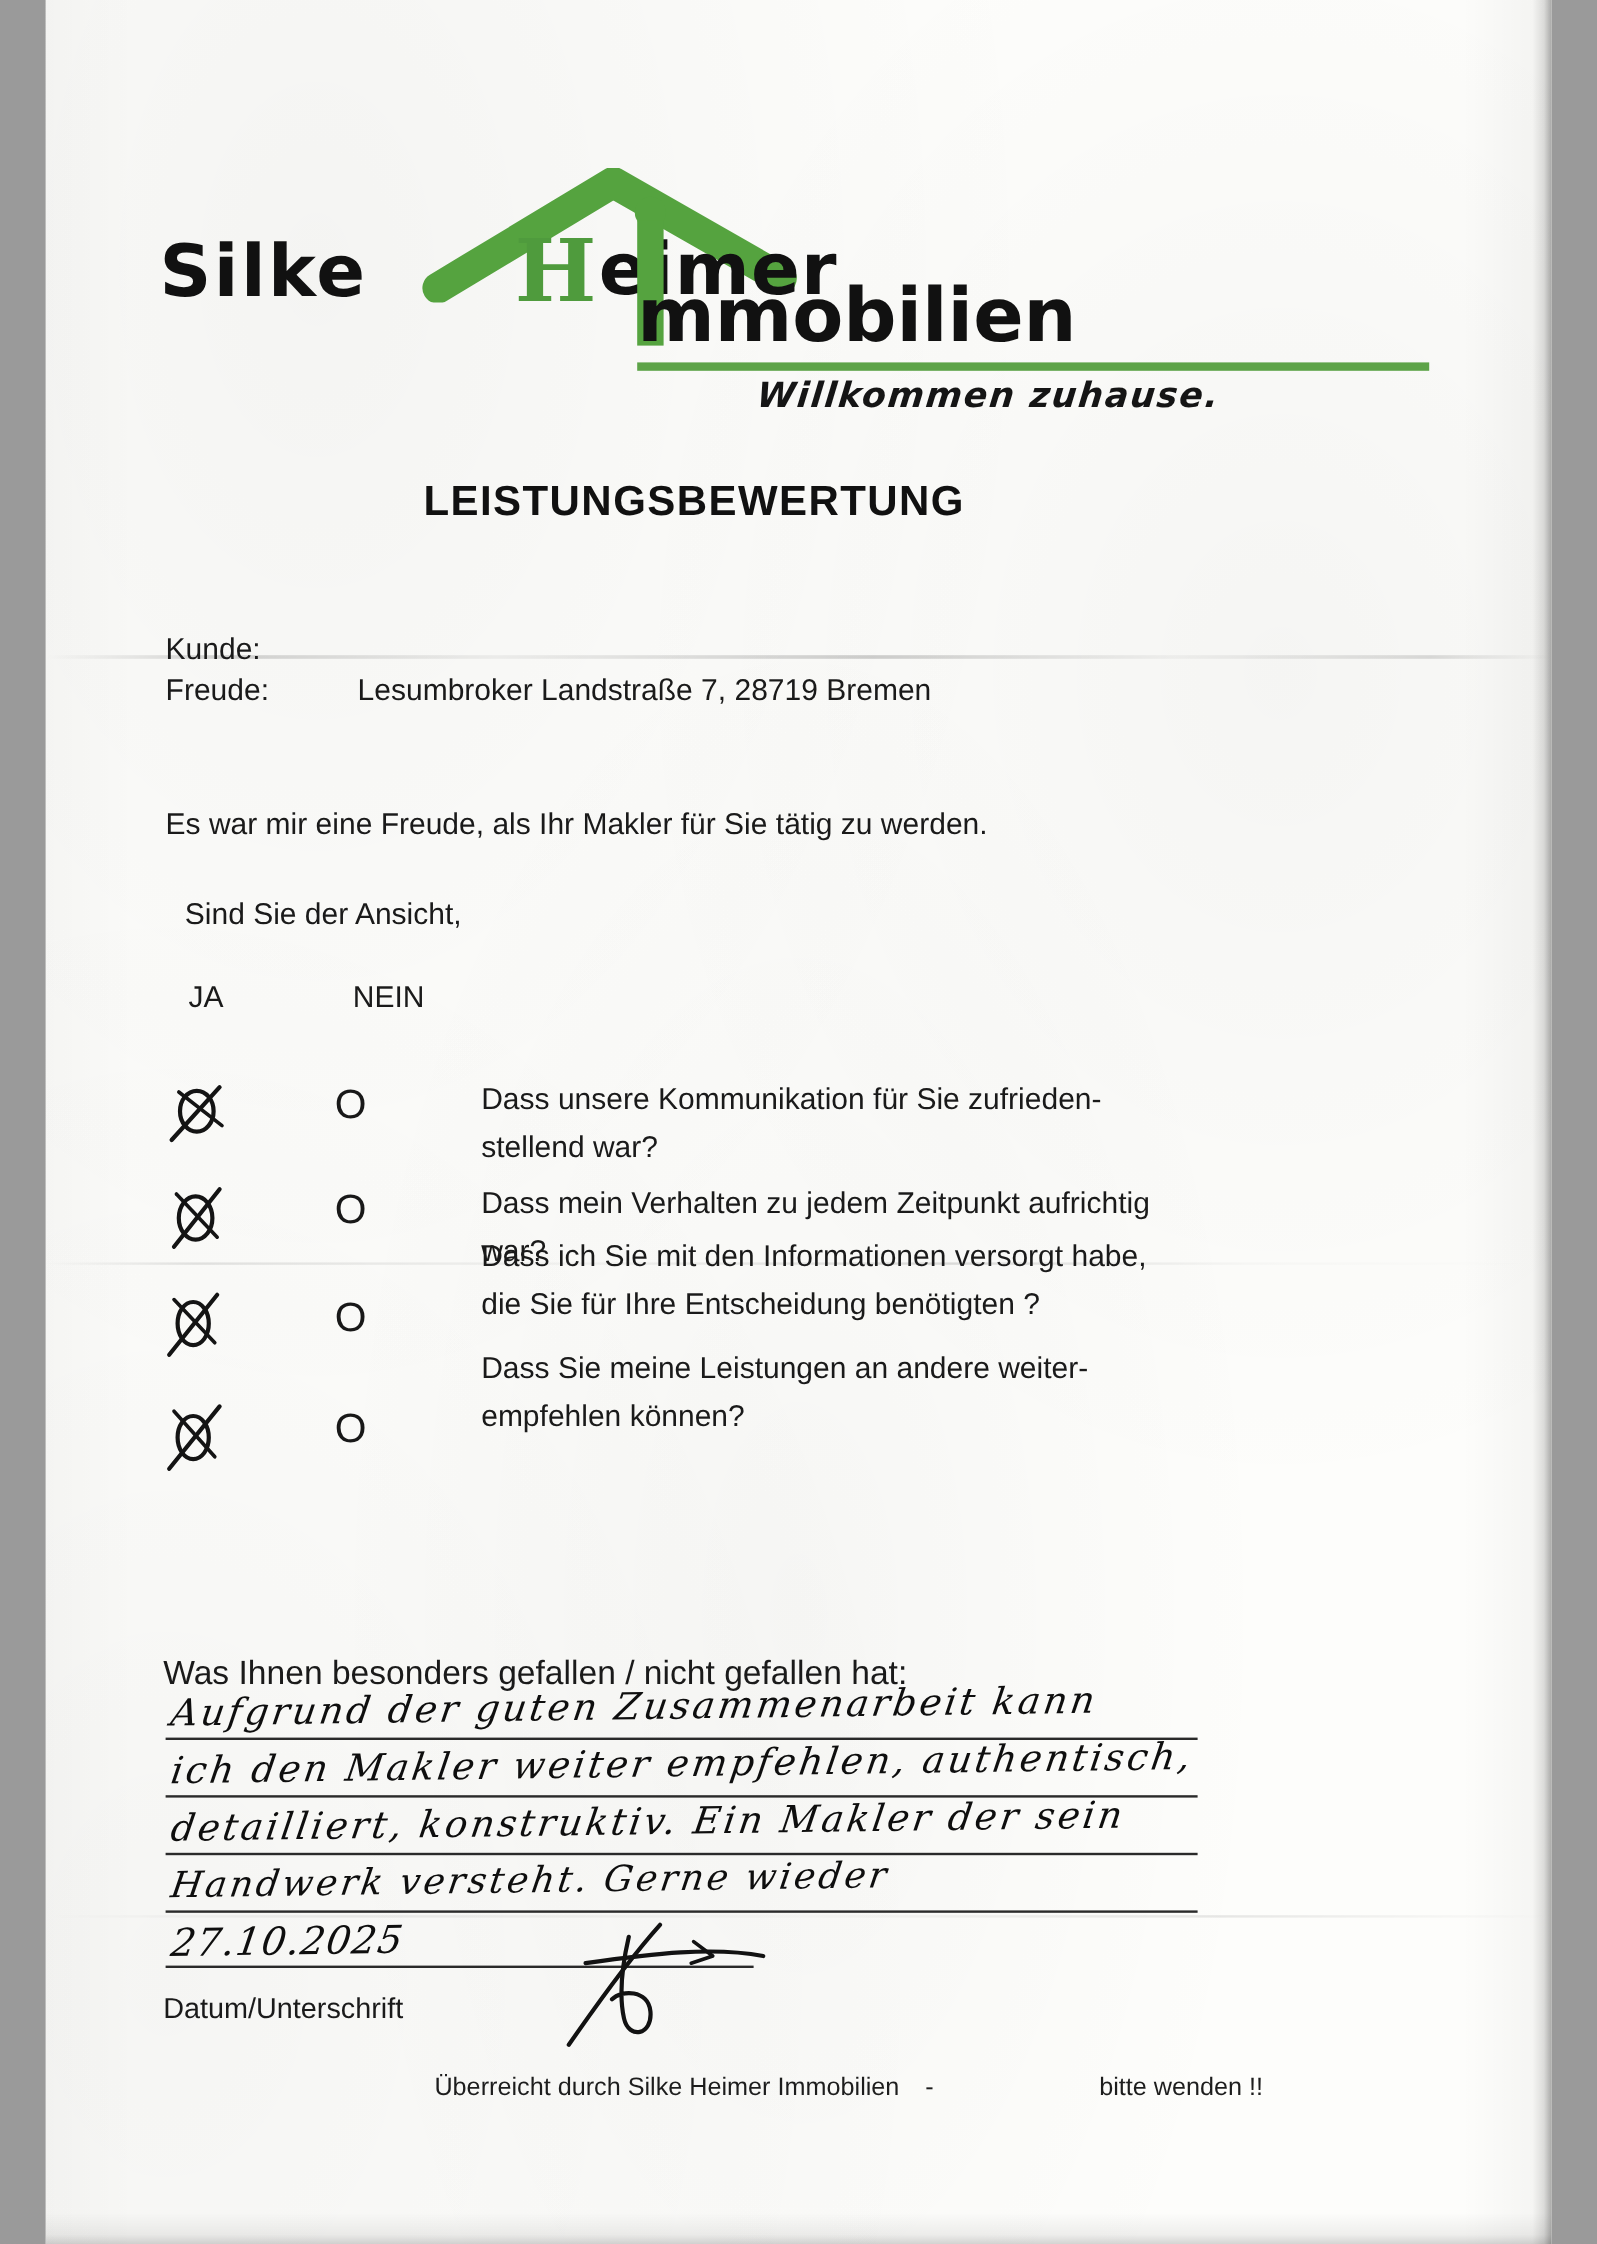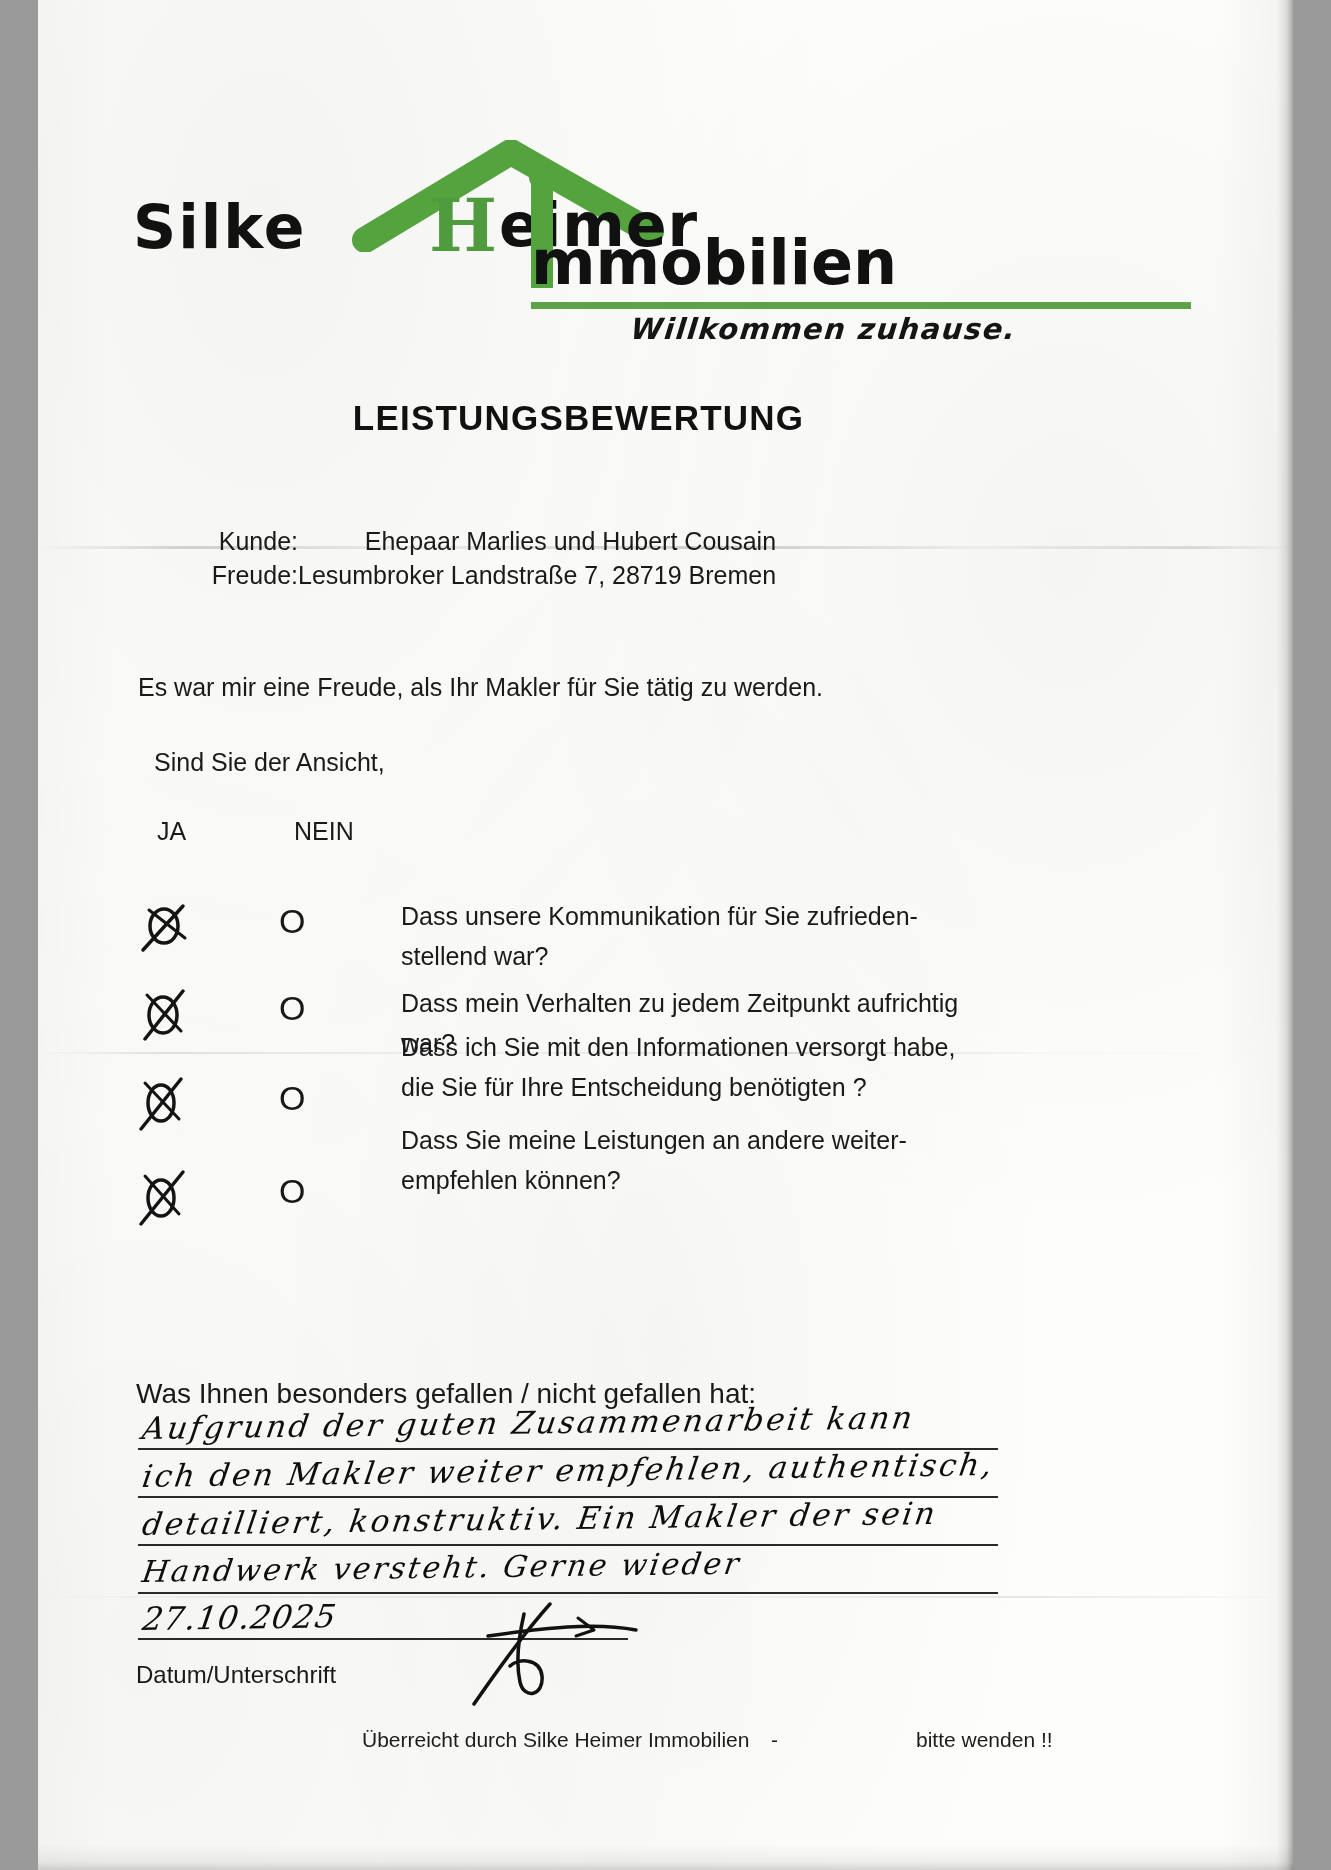--- a/index.html
+++ b/index.html
@@ -159,21 +159,20 @@
   }
 
   
   .meta {
     position: absolute;
     left: 100px;
     top: 524px;
     font-size: 25px;
     line-height: 34px;
     color: #1a1a1a;
-    text-align: right;
   }
   .meta-row { display: flex; }
   .meta-label { width: 160px; flex: 0 0 160px; }
   .meta-value { flex: 1 1 auto; }
 
   
   .intro-1 {
     position: absolute;
     left: 100px;
     top: 673px;
@@ -342,21 +341,20 @@
     <div class="logo-immobilien">mmobilien</div>
     <div class="logo-underline"></div>
     <div class="logo-tagline">Willkommen  zuhause.</div>
   </div>
 
   <div class="doc-title">LEISTUNGSBEWERTUNG</div>
 
   <div class="meta">
     <div class="meta-row">
       <span class="meta-label">Kunde:</span>
-      <span class="meta-value">Ehepaar Marlies und Hubert Cousain</span>
     </div>
     <div class="meta-row">
       <span class="meta-label">Freude:</span>
       <span class="meta-value">Lesumbroker Landstraße 7, 28719 Bremen</span>
     </div>
   </div>
 
   <div class="intro-1">Es war mir eine Freude, als Ihr Makler für Sie tätig zu werden.</div>
   <div class="intro-2">Sind Sie der Ansicht,</div>
 

